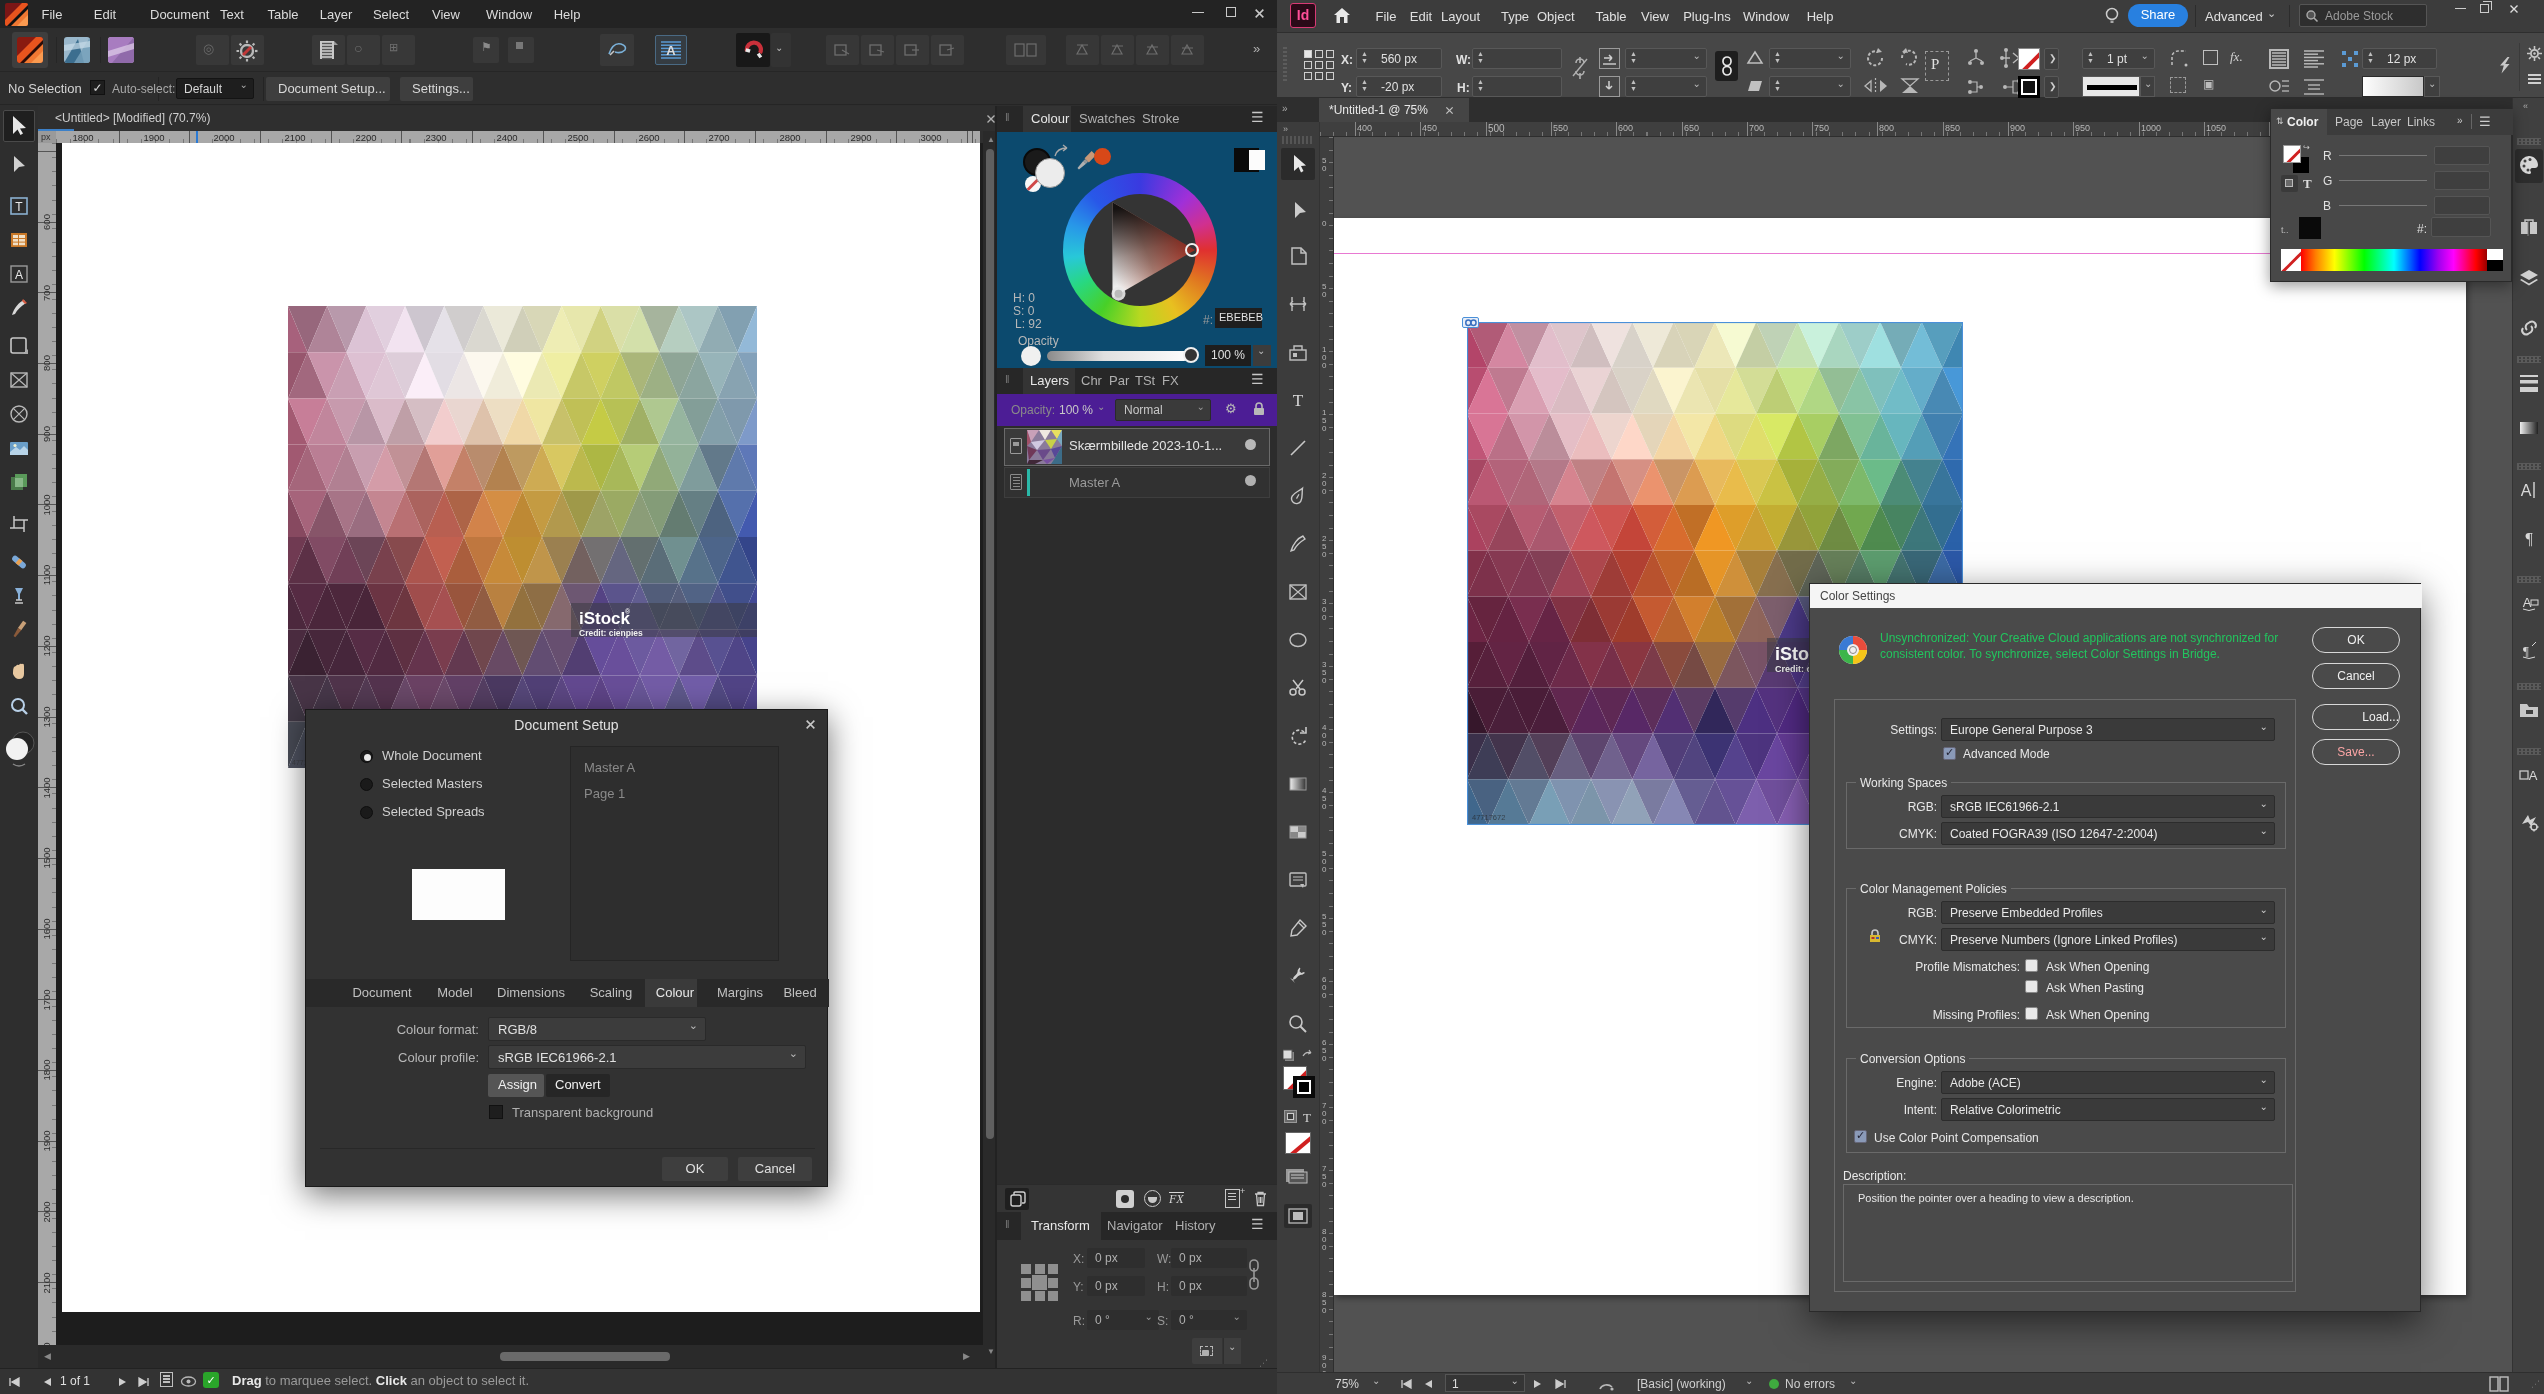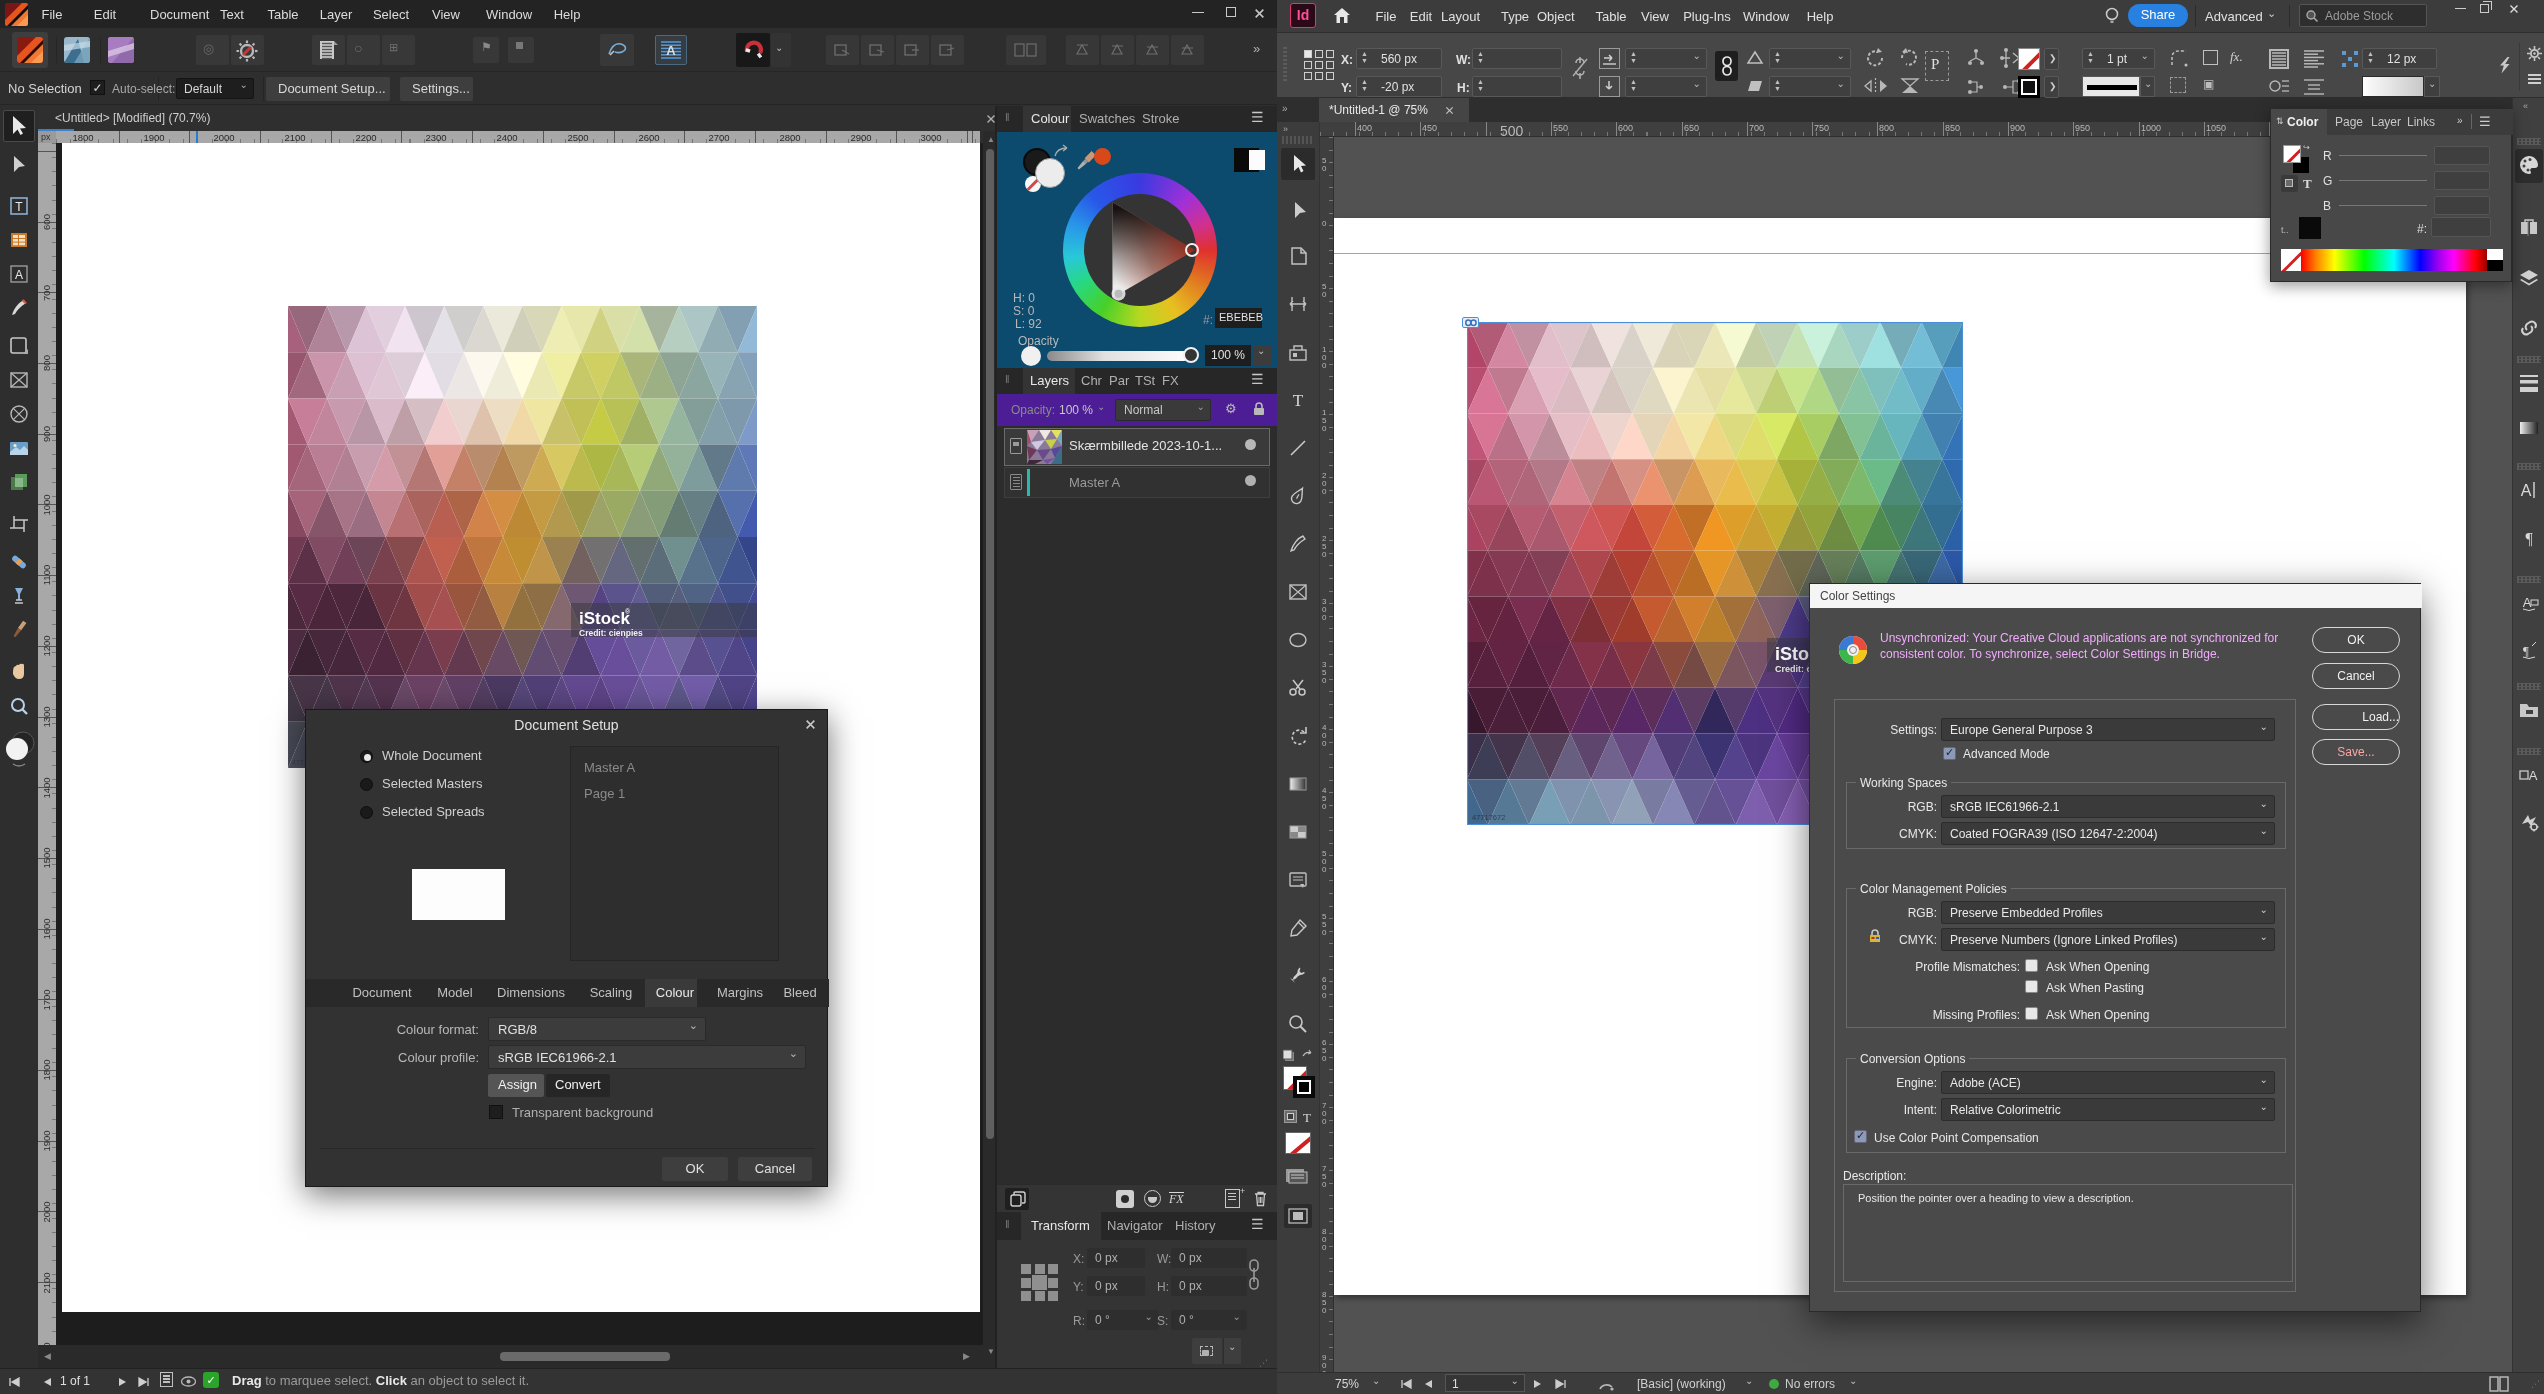--- a/index.html
+++ b/index.html
@@ -1270,21 +1270,21 @@
         <rect x="1" y="1" width="18" height="14" fill="none" stroke="#bbb" stroke-width="1.3"></rect>
         <rect x="5" y="4" width="10" height="8" fill="#bbb"></rect>
       </svg>
     </div>
     <div class="abs" style="left:43px;top:122px;width:1192px;height:15px;background:#3f3f3f;border-bottom:1px solid #2e2e2e;overflow:hidden">
       <div class="abs" style="left:0;top:10px;width:100%;height:5px;background:repeating-linear-gradient(90deg,#777 0,#777 1px,transparent 1px,transparent 13.06px)"></div>
       <div class="abs" style="left:37px;top:1px;font-size:9px;color:#b8b8b8">400</div>
       <div class="abs" style="left:35px;top:0;width:1px;height:15px;background:#888"></div>
       <div class="abs" style="left:102px;top:1px;font-size:9px;color:#b8b8b8">450</div>
       <div class="abs" style="left:100px;top:0;width:1px;height:15px;background:#888"></div>
-      <div class="abs" style="left:180px;top:1px;font-size:14px;color:#b8b8b8">500</div>
+      <div class="abs" style="left:168px;top:1px;font-size:10px;color:#b8b8b8">500</div>
       <div class="abs" style="left:166px;top:0;width:1px;height:15px;background:#888"></div>
       <div class="abs" style="left:233px;top:1px;font-size:9px;color:#b8b8b8">550</div>
       <div class="abs" style="left:231px;top:0;width:1px;height:15px;background:#888"></div>
       <div class="abs" style="left:298px;top:1px;font-size:9px;color:#b8b8b8">600</div>
       <div class="abs" style="left:296px;top:0;width:1px;height:15px;background:#888"></div>
       <div class="abs" style="left:364px;top:1px;font-size:9px;color:#b8b8b8">650</div>
       <div class="abs" style="left:362px;top:0;width:1px;height:15px;background:#888"></div>
       <div class="abs" style="left:429px;top:1px;font-size:9px;color:#b8b8b8">700</div>
       <div class="abs" style="left:427px;top:0;width:1px;height:15px;background:#888"></div>
       <div class="abs" style="left:494px;top:1px;font-size:9px;color:#b8b8b8">750</div>
@@ -1792,21 +1792,21 @@
       </div>
       <svg class="abs" style="left:27px;top:50px" width="32" height="32" viewBox="0 0 32 32">
         <circle cx="16" cy="16" r="14" fill="#f0f0f0"></circle>
         <path d="M16 16 L16 2 A14 14 0 0 1 30 16 Z" fill="#e84c3c"></path>
         <path d="M16 16 L30 16 A14 14 0 0 1 16 30 Z" fill="#f5c518"></path>
         <path d="M16 16 L16 30 A14 14 0 0 1 2 16 Z" fill="#3cb54a"></path>
         <path d="M16 16 L2 16 A14 14 0 0 1 16 2 Z" fill="#3a7ad4"></path>
         <circle cx="16" cy="16" r="6" fill="#f0f0f0"></circle>
         <circle cx="16" cy="16" r="3.5" fill="none" stroke="#888" stroke-width="1"></circle>
       </svg>
-      <div class="abs txt12" style="left:70px;top:46px;width:408px;color:#f0abfc;line-height:16px">Unsynchronized: Your Creative Cloud applications are not synchronized for consistent color. To synchronize, select Color Settings in Bridge.</div>
+      <div class="abs txt12" style="left:70px;top:46px;width:408px;color:#22c55e;line-height:16px">Unsynchronized: Your Creative Cloud applications are not synchronized for consistent color. To synchronize, select Color Settings in Bridge.</div>
       <div class="abs" style="left:502px;top:43px;width:88px;height:26px;border:1.5px solid #d8d8d8;border-radius:13px">
         <span class="txt12" style="position:absolute;left:0;top:5px;width:100%;text-align:center;color:#f0f0f0">OK</span>
       </div>
       <div class="abs" style="left:502px;top:79px;width:88px;height:26px;border:1.5px solid #d8d8d8;border-radius:13px">
         <span class="txt12" style="position:absolute;left:0;top:5px;width:100%;text-align:center;color:#f0f0f0">Cancel</span>
       </div>
       <div class="abs" style="left:502px;top:120px;width:88px;height:26px;border:1.5px solid #d8d8d8;border-radius:13px">
         <span class="txt12" style="position:absolute;left:0;top:5px;width:100%;text-align:right;color:#f0f0f0">Load...</span>
       </div>
       <div class="abs" style="left:502px;top:155px;width:88px;height:26px;border:1.5px solid #d8d8d8;border-radius:13px">

